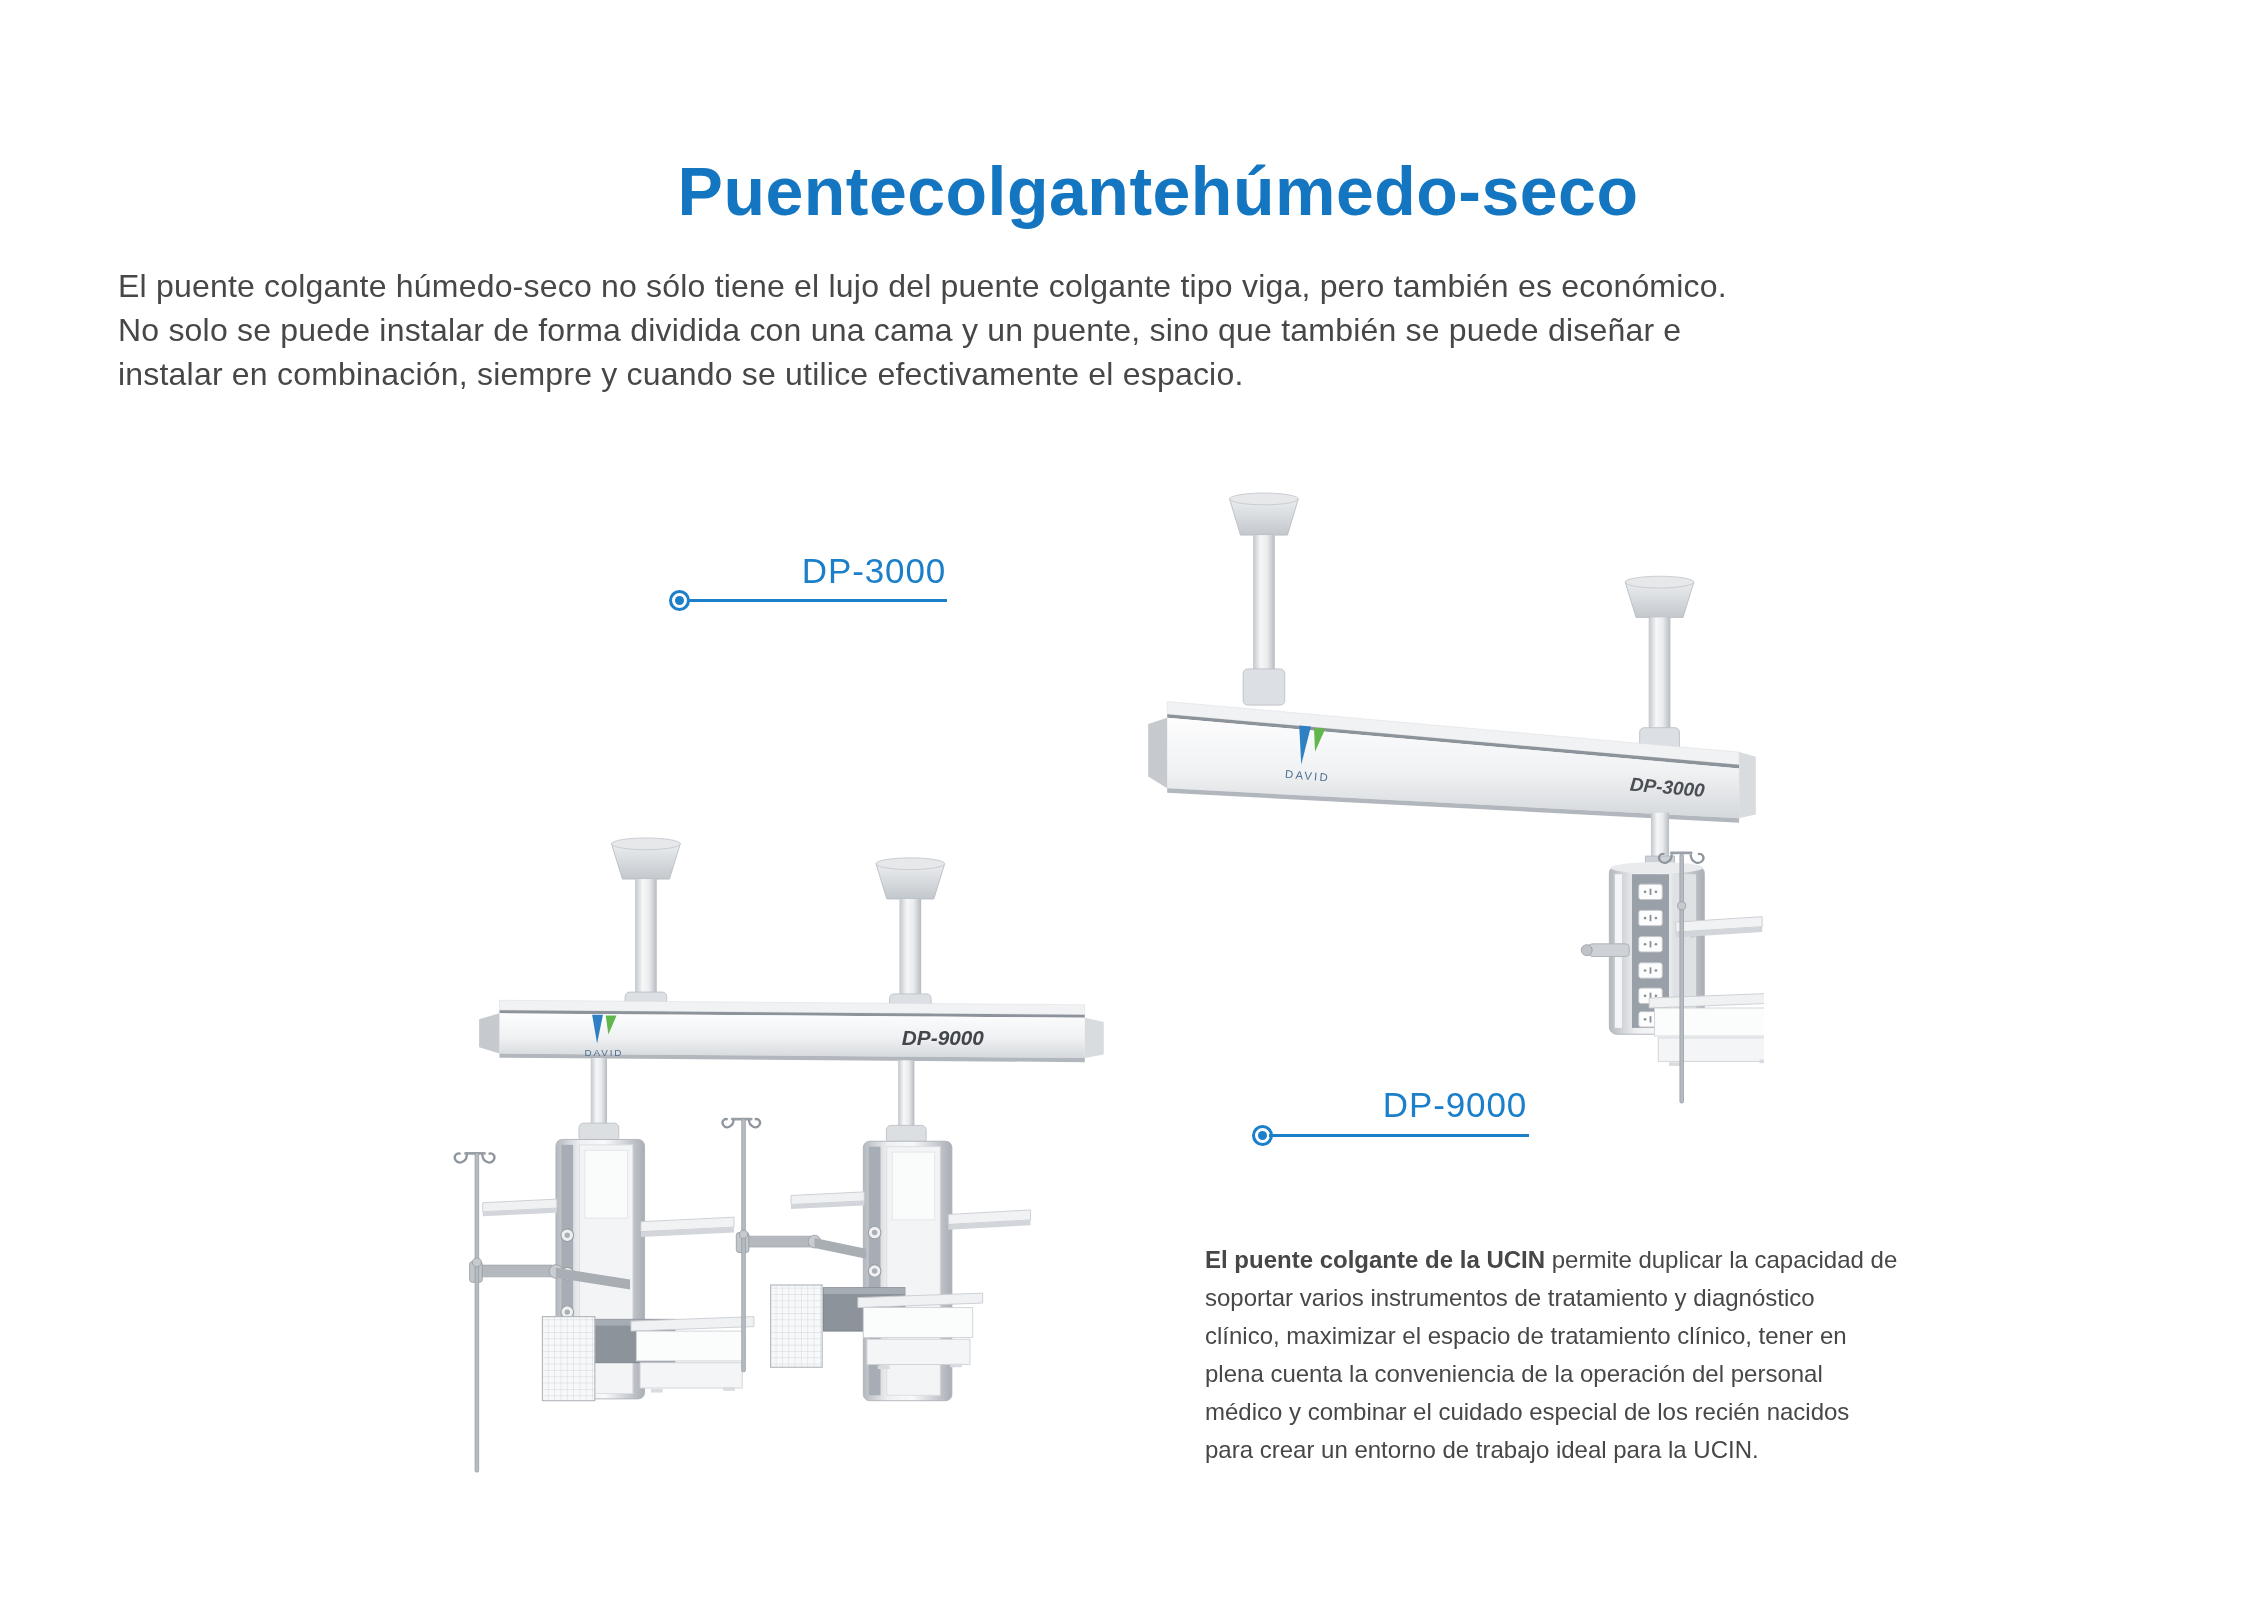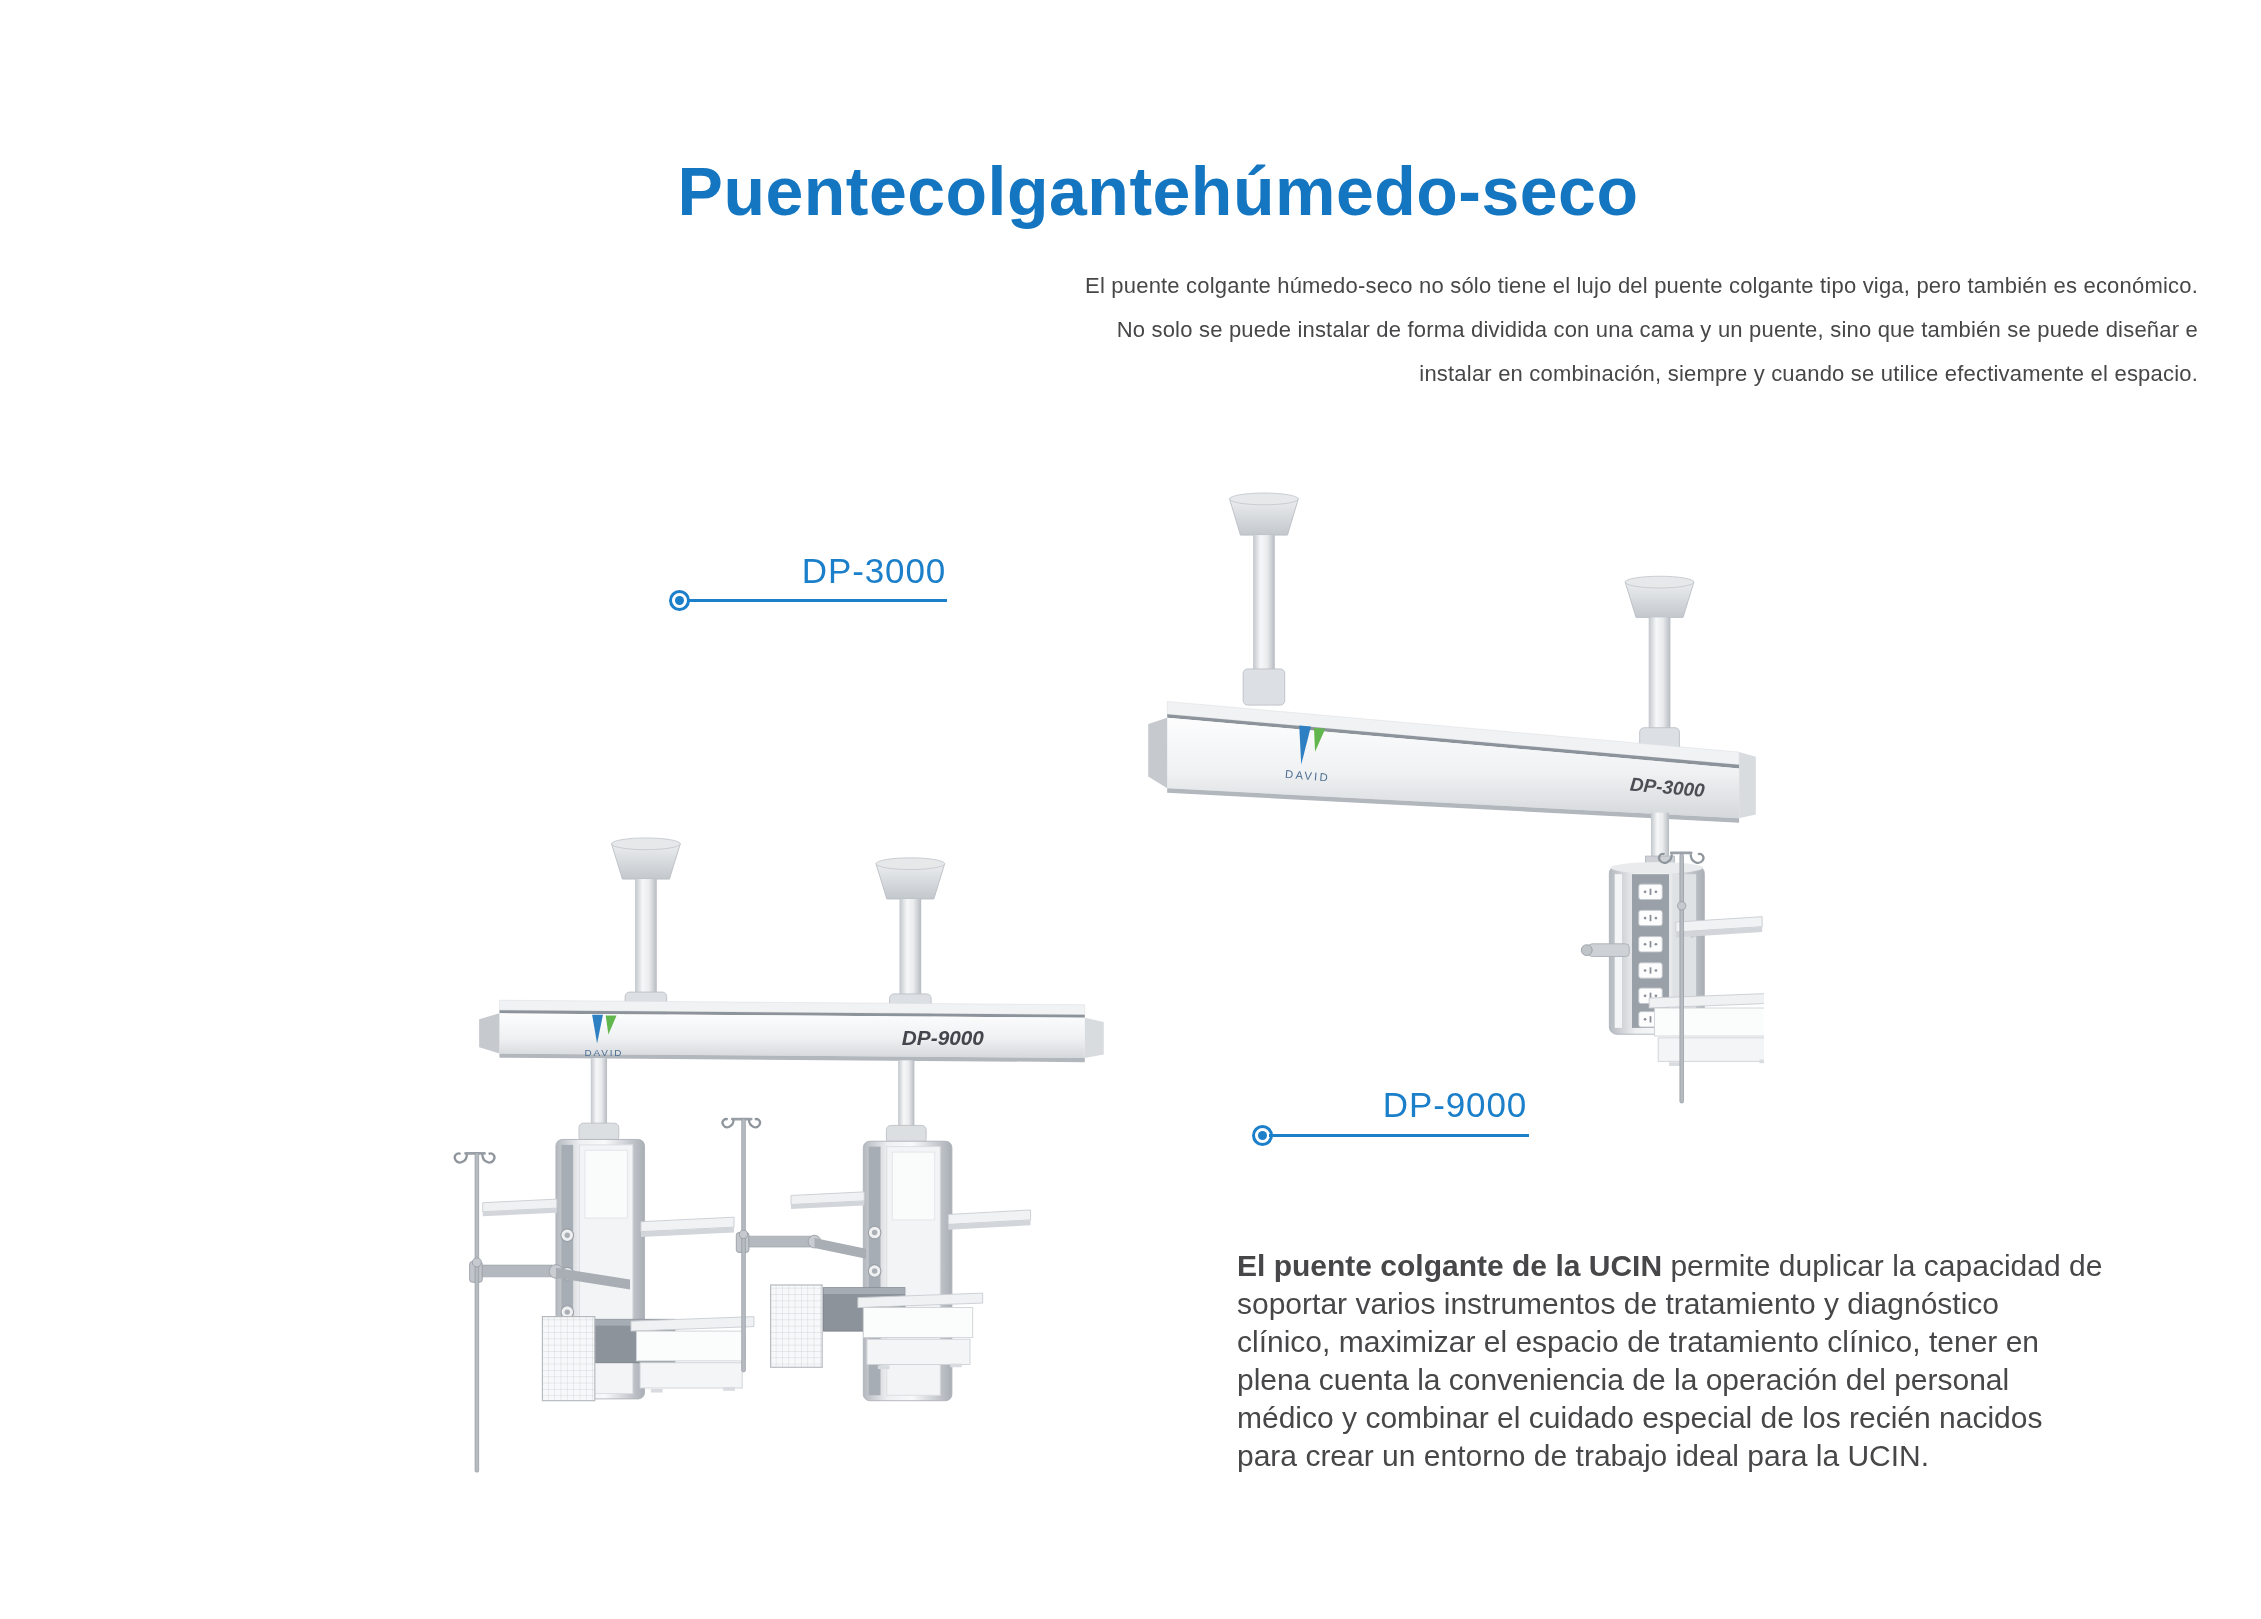--- a/index.html
+++ b/index.html
@@ -1,23 +1,23 @@
 <!DOCTYPE html>
 <html style="font-size:7.2px"><head>
 <meta charset="utf-8">
 <style>
   html,body{margin:0;padding:0;}
   body{position:relative;width:2316px;height:1619px;background:#ffffff;overflow:hidden;
        font-family:"Liberation Sans","DejaVu Sans",sans-serif;color:#474749;}
   .abs{position:absolute;}
   .title{top:152px;left:0;width:2316px;text-align:center;font-size:68px;font-weight:bold;
          color:#1476c0;letter-spacing:0.5px;}
-  .intro{top:264px;left:50%;transform:translateX(-50%);width:2080px;text-align:right;
-         font-size:22px;line-height:44px;letter-spacing:0.2px;white-space:pre-line;}
-  .desc{left:1237px;top:1217px;width:995px;font-size:30px;line-height:38px;white-space:pre-line;}
+  .intro{top:264px;left:50%;transform:translateX(-50%);width:2080px;text-align:left;
+         font-size:32px;line-height:44px;letter-spacing:0.2px;white-space:pre-line;}
+  .desc{left:1205px;top:1217px;width:995px;font-size:24px;line-height:38px;white-space:pre-line;}
   .desc b{font-weight:bold;}
   .co-dot{width:15px;height:15px;border:3.6px solid #1b7fca;border-radius:50%;background:#fff;}
   .co-dot-inner{position:absolute;left:50%;top:50%;width:9.5px;height:9.5px;margin:-4.7px 0 0 -4.7px;
                 background:#1b7fca;border-radius:50%;}
   .co-line{height:3.2px;background:#1b7fca;}
   .co-label{font-size:35px;color:#1b7fca;letter-spacing:0.9px;transform:translateX(-50%);white-space:nowrap;}
   svg text{font-family:"Liberation Sans","DejaVu Sans",sans-serif;}
   #fig9000{left:339px;top:832px;width:791px;height:642px;}
   #fig3000{left:1131px;top:470px;width:633px;height:642px;}
 </style>

